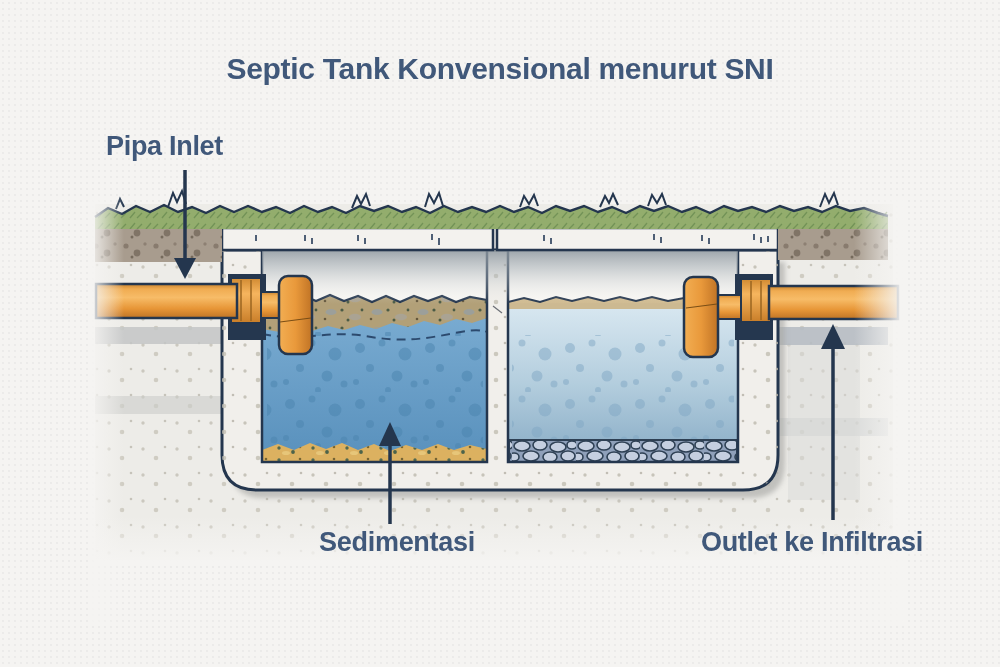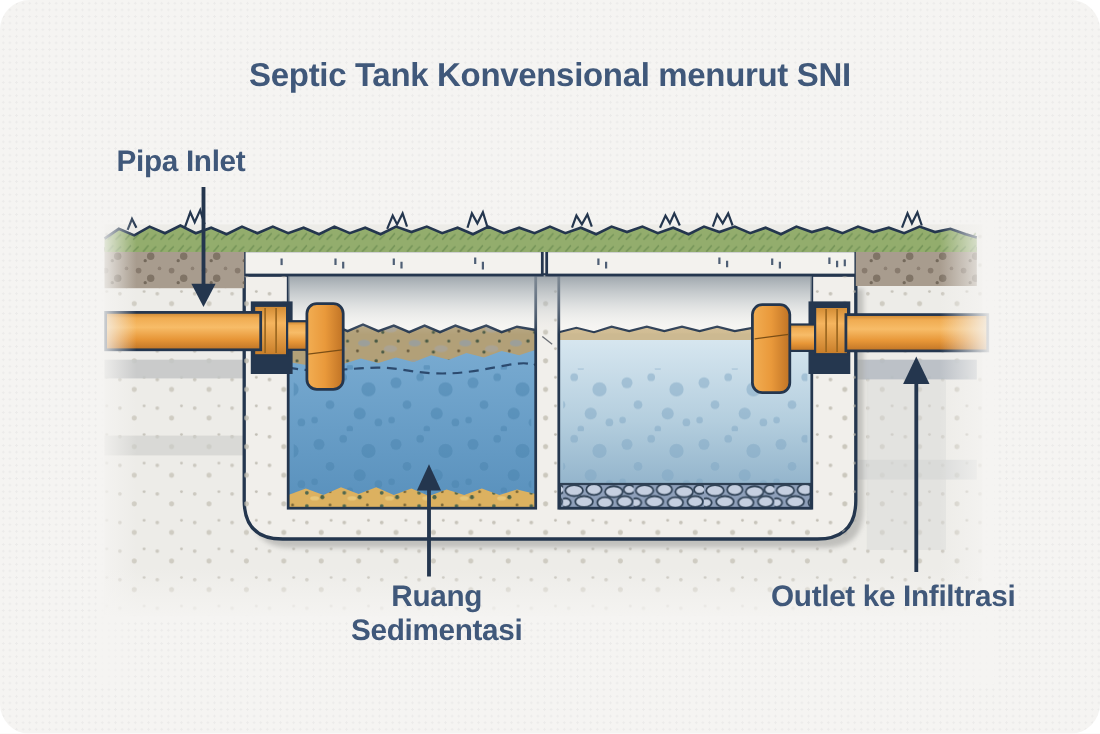--- a/index.html
+++ b/index.html
@@ -2,21 +2,20 @@
 <html><head>
 <meta charset="utf-8">
 <style>
   html,body{margin:0;padding:0;}
   #stage{
     position:relative;width:1000px;height:667px;overflow:hidden;
     background-color:#f5f4f2;
     background-image:radial-gradient(rgba(110,115,125,0.07) 1px, transparent 1px);
     background-size:6px 6px;
     font-family:"Liberation Sans",sans-serif;
-    border-radius:27px;
   }
   #stage svg{position:absolute;left:0;top:0;}
   .lbl{
     position:absolute;color:#40587a;font-weight:bold;
     letter-spacing:-0.3px;white-space:nowrap;
   }
   .title{width:100%;text-align:center;top:52px;left:0;font-size:30px;}
   .inlet-lbl{left:106px;top:131px;font-size:27px;}
   .sed-lbl{left:277px;top:527px;width:240px;text-align:center;font-size:27px;line-height:31px;white-space:normal;}
   .outlet-lbl{left:652px;top:527px;width:320px;text-align:center;font-size:27px;}
@@ -274,17 +273,16 @@
     <g>
       <line x1="833" y1="520" x2="833" y2="346"></line>
       <polygon points="821,349 845,349 833,324" stroke="none"></polygon>
     </g>
   </g>
 </svg>
 
   <div class="lbl title">Septic Tank Konvensional menurut SNI</div>
   <div class="lbl inlet-lbl">Pipa Inlet</div>
   <div class="lbl sed-lbl">
-    <div>Ruang</div>
     <div>Sedimentasi</div>
   </div>
   <div class="lbl outlet-lbl">Outlet ke Infiltrasi</div>
 </div>
 
 </body></html>

